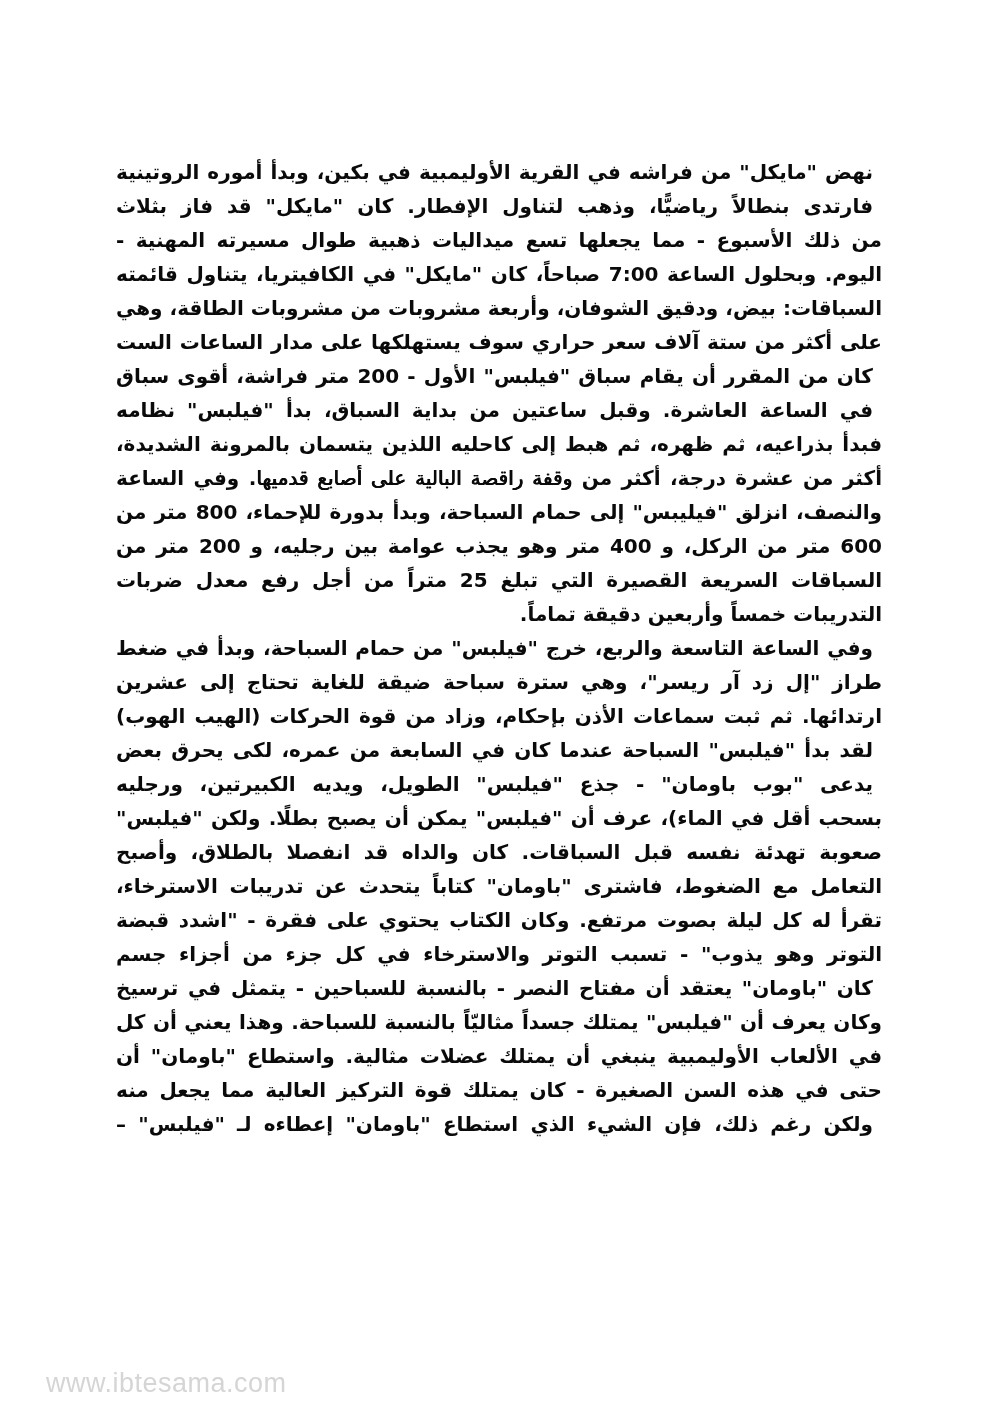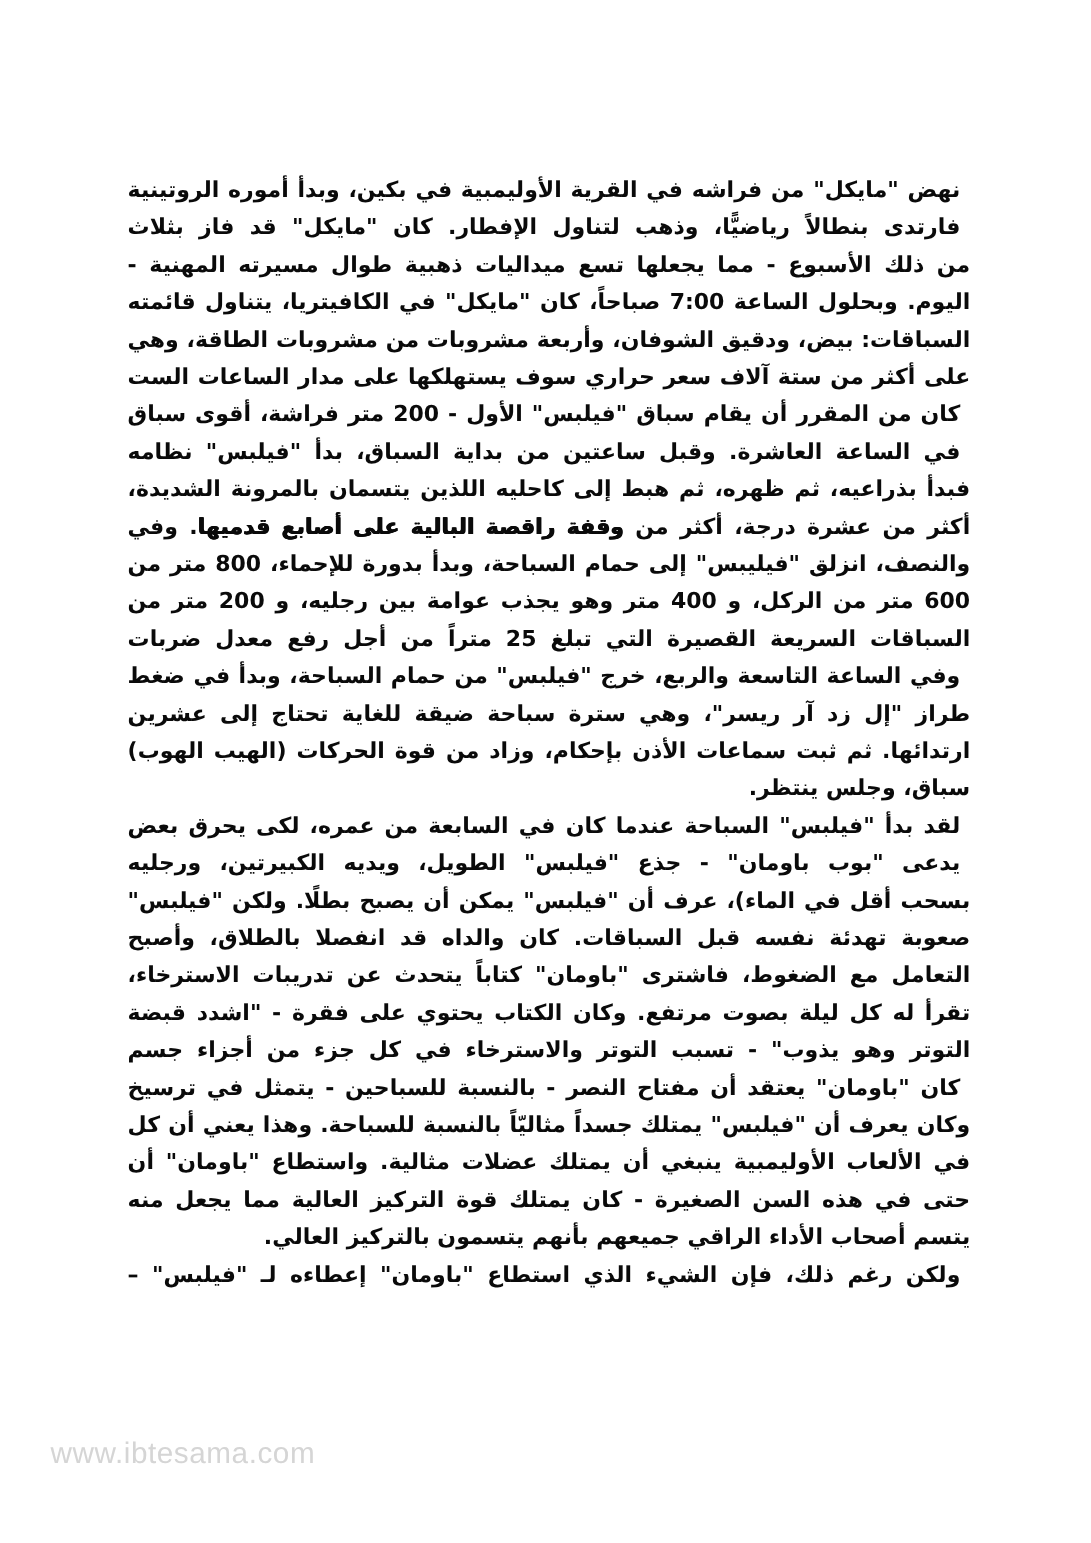--- a/index.html
+++ b/index.html
@@ -27,27 +27,27 @@
   .line {
     height: 34px;
     overflow: hidden;
     white-space: normal;
     text-align: justify;
     text-align-last: justify;
   }
   .line.last { text-align-last: start; }
   .line.indent { text-indent: 9px; }
   .bold-run {
-    font-weight: bold;
+    font-weight: normal;
     text-shadow: 0.6px 0 0 currentColor, -0.3px 0 0 currentColor;
   }
   .watermark {
     position: absolute;
     left: 46px;
-    top: 1306px;
+    top: 1368px;
     font-family: "Liberation Sans", "DejaVu Sans", sans-serif;
     font-size: 27px;
     font-weight: normal;
     color: #d5d5d5;
     letter-spacing: 0.5px;
     direction: ltr;
   }
 </style>
 </head>
 <body>
@@ -75,28 +75,28 @@
     <p></p>
 
     <p class="para">
       </p>
       <div class="line indent">في الساعة العاشرة. وقبل ساعتين من بداية السباق، بدأ "فيلبس" نظامه المعتاد في تدريبات الإطالة،</div>
       <div class="line">فبدأ بذراعيه، ثم ظهره، ثم هبط إلى كاحليه اللذين يتسمان بالمرونة الشديدة، لدرجة أنه يمكن مدهما إلى</div>
       <div class="line"><span>أكثر من عشرة درجة، أكثر من </span><span class="bold-run">وقفة راقصة البالية على أصابع قدميها</span><span>. وفي الساعة الثامنة</span></div>
       <div class="line">والنصف، انزلق "فيليبس" إلى حمام السباحة، وبدأ بدورة للإحماء، 800 متر من الأساليب المتنوعة، يتبعها</div>
       <div class="line">600 متر من الركل، و 400 متر وهو يجذب عوامة بين رجليه، و 200 متر من تدريبات الذراعين، وسلسلة من</div>
       <div class="line">السباقات السريعة القصيرة التي تبلغ 25 متراً من أجل رفع معدل ضربات القلب. ولقد استغرقت هذه</div>
+      <div class="line last">التدريبات خمساً وأربعين دقيقة تماماً.</div>
     <p></p>
 
     <p class="para">
       </p>
       <div class="line indent">وفي الساعة التاسعة والربع، خرج "فيلبس" من حمام السباحة، وبدأ في ضغط جسمه داخل سترة من</div>
       <div class="line">طراز "إل زد آر ريسر"، وهي سترة سباحة ضيقة للغاية تحتاج إلى عشرين دقيقة من الجذب من أجل</div>
       <div class="line">ارتدائها. ثم ثبت سماعات الأذن بإحكام، وزاد من قوة الحركات (الهيب الهوب) المتنوعة التي يؤديها قبل كل</div>
-      <div class="line last">سباق، وجلس ينتظر.</div>
     <p></p>
 
     <p class="para">
       </p>
       <div class="line indent">لقد بدأ "فيلبس" السباحة عندما كان في السابعة من عمره، لكى يحرق بعض الطاقة التي كانت تدفع</div>
     <p></p>
 
     <p class="para">
       </p>
       <div class="line indent">يدعى "بوب باومان" - جذع "فيلبس" الطويل، ويديه الكبيرتين، ورجليه القصيرتين نسبيًّا (مما يسمح</div>
@@ -106,21 +106,20 @@
       <div class="line">تقرأ له كل ليلة بصوت مرتفع. وكان الكتاب يحتوي على فقرة - "اشدد قبضة يدك اليمنى، ثم افتحها. تخيل</div>
       <div class="line last">التوتر وهو يذوب" - تسبب التوتر والاسترخاء في كل جزء من أجزاء جسم "فيلبس" قبل أن ينام.</div>
     <p></p>
 
     <p class="para">
       </p>
       <div class="line indent">كان "باومان" يعتقد أن مفتاح النصر - بالنسبة للسباحين - يتمثل في ترسيخ الأمور الروتينية الصحيحة.</div>
       <div class="line">وكان يعرف أن "فيلبس" يمتلك جسداً مثاليّاً بالنسبة للسباحة. وهذا يعني أن كل شخص ينافس في النهاية</div>
       <div class="line">في الألعاب الأوليمبية ينبغي أن يمتلك عضلات مثالية. واستطاع "باومان" أن يرى أيضاً أن "فيلبس" -</div>
       <div class="line">حتى في هذه السن الصغيرة - كان يمتلك قوة التركيز العالية مما يجعل منه رياضيّاً مثاليّاً. مرة أخرى،</div>
-      <div class="line last">يتسم أصحاب الأداء الراقي جميعهم بأنهم يتسمون بالتركيز العالي.</div>
     <p></p>
 
     <p class="para">
       </p>
       <div class="line indent last">ولكن رغم ذلك، فإن الشيء الذي استطاع "باومان" إعطاءه لـ "فيلبس" – الشيء الذي سيجعله يتميز عن</div>
     <p></p>
 
   </div>
 
   <div class="watermark">www.ibtesama.com</div>

